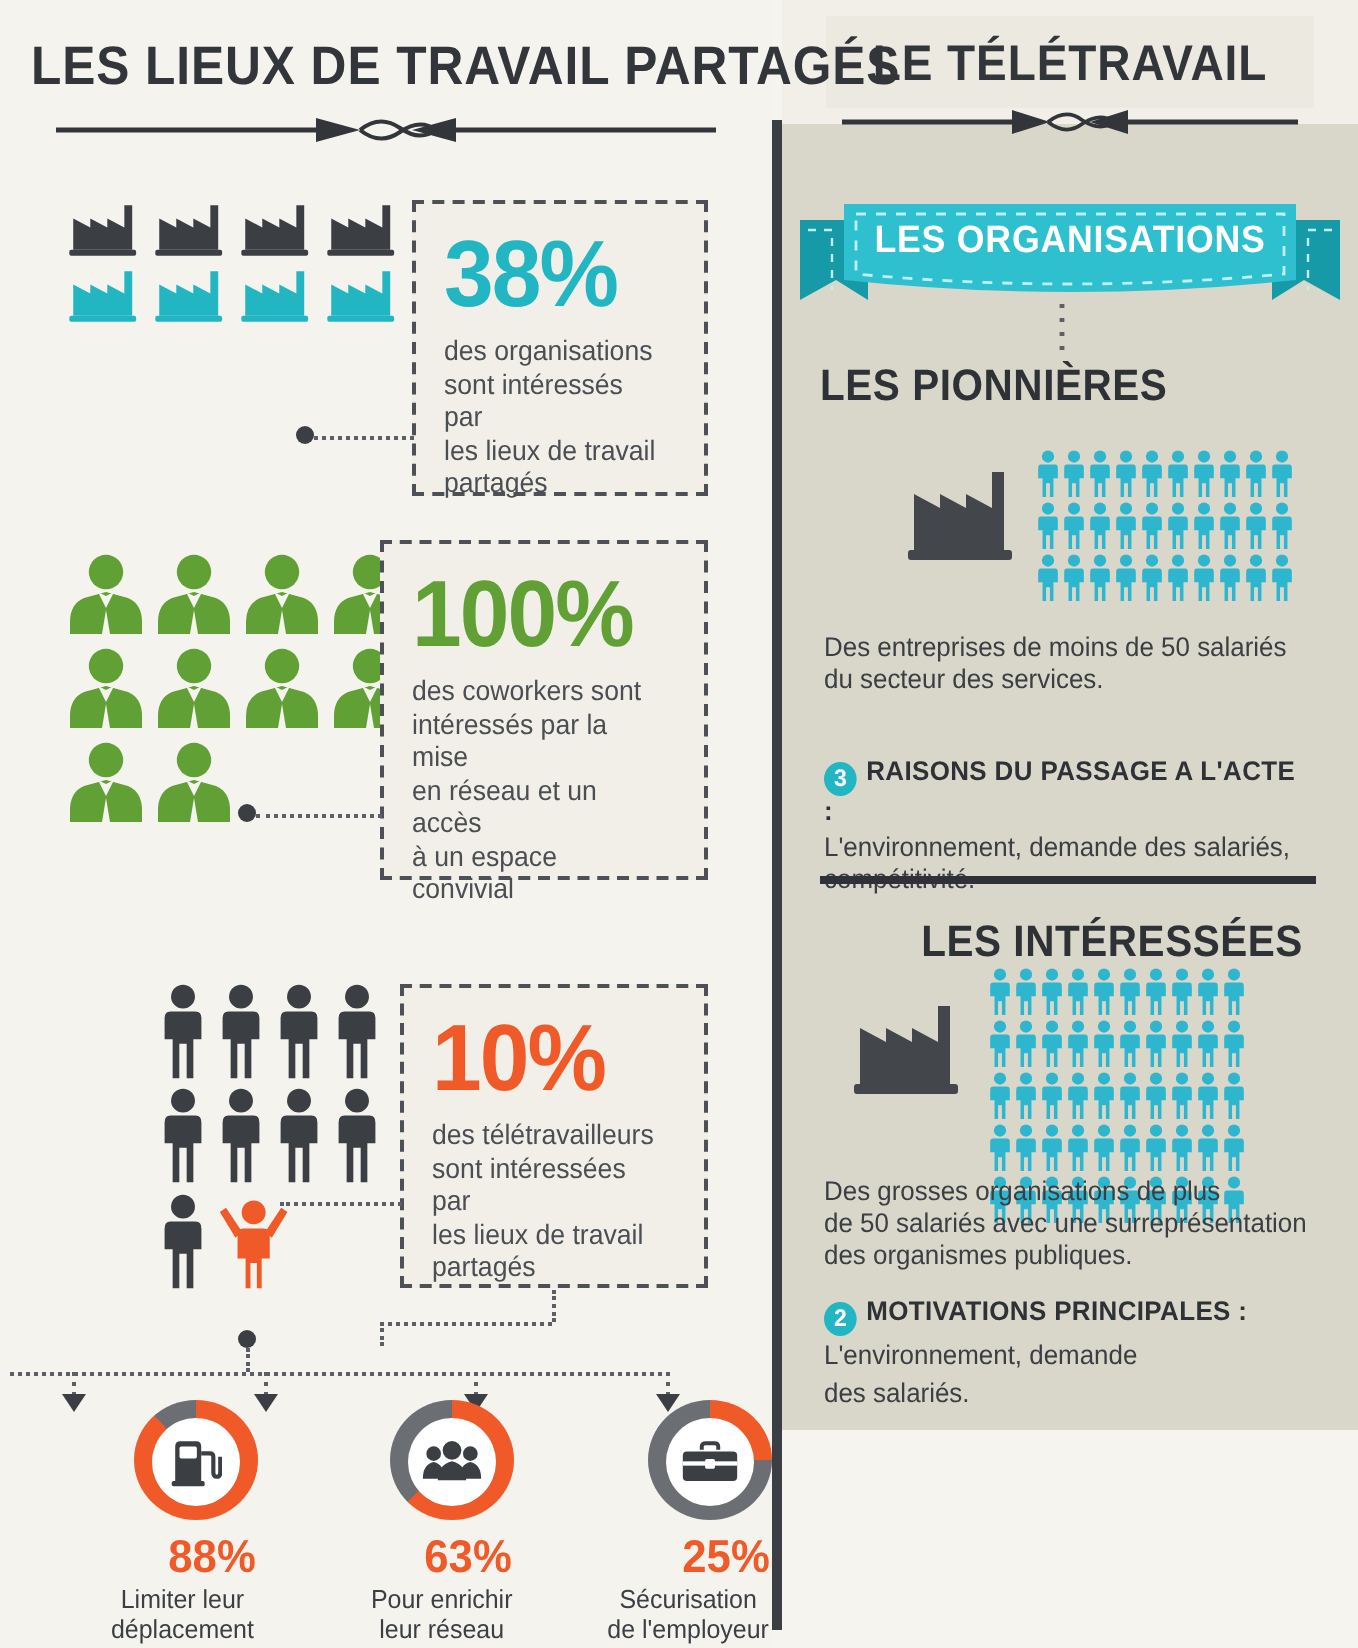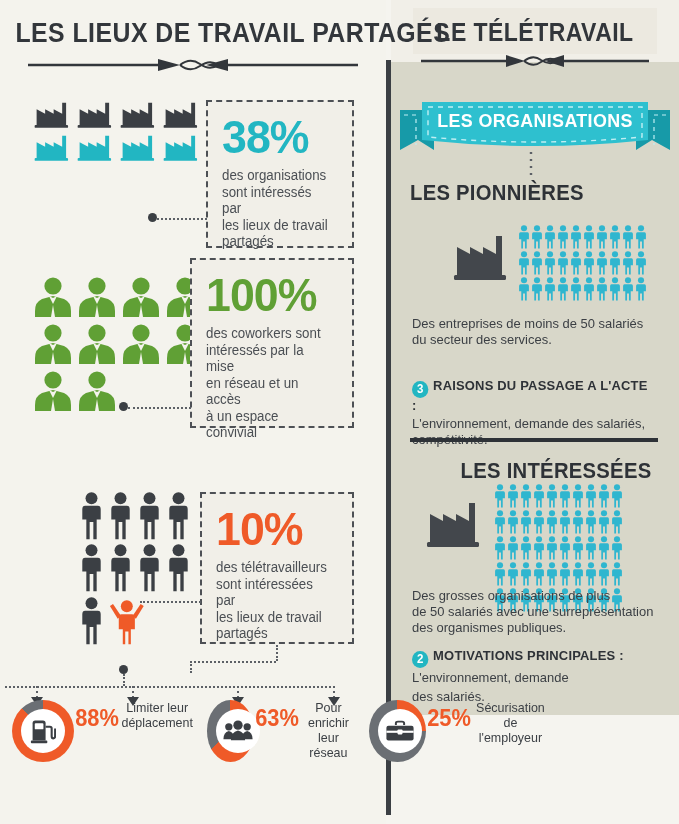--- a/index.html
+++ b/index.html
@@ -41,39 +41,39 @@
     transform:scaleX(.95);transform-origin:left center;
   }
   .stattxt{
     font-family:"Liberation Sans Narrow","Liberation Sans",sans-serif;
     font-size:14px;line-height:16.5px;color:#4b4f54;margin-top:5px;
     transform:scaleX(.95);transform-origin:left center;
   }
   .cy{color:#22b6c2;} .gr{color:#60a035;} .or{color:#ef5a28;}
 
   #box-38{left:206px;top:100px;width:148px;height:148px;}
-  #box-100{left:190px;top:258px;width:164px;height:170px;}
+  #box-100{left:190px;top:270px;width:164px;height:170px;}
   #box-10{left:200px;top:492px;width:154px;height:152px;}
 
   
   .icon-grid{position:absolute;display:flex;flex-wrap:wrap;}
   .ico{display:block;}
 
   #factory-grid{left:34px;top:100px;width:170px;gap:4px 5px;}
   #people-green{left:34px;top:277px;width:170px;gap:6px 6px;}
   #people-dark{left:80px;top:492px;width:128px;gap:4px 6px;}
 
   
   .dot{position:absolute;width:9px;height:9px;border-radius:50%;background:#3b3f44;}
   .hline{position:absolute;height:0;border-top:2px dotted #5c6066;}
   .vline{position:absolute;width:0;border-left:2px dotted #5c6066;}
 
   
   #donut-row{position:absolute;left:0;top:700px;width:386px;height:122px;display:flex;}
-  .donut-cell{flex:1;display:flex;flex-direction:row;align-items:flex-start;padding-left:12px;}
+  .donut-cell{flex:1;display:flex;flex-direction:column;align-items:flex-end;padding-left:12px;}
   .donut-wrap{position:relative;width:62px;height:62px;}
   .donut-ring{position:absolute;inset:0;border-radius:50%;}
   .donut-hole{position:absolute;left:9px;top:9px;width:44px;height:44px;border-radius:50%;
               background:#fff;display:flex;align-items:center;justify-content:center;}
   .donut-pct{
     font-family:"Liberation Sans Narrow","Liberation Sans",sans-serif;
     font-weight:bold;font-size:23px;color:#ef5a28;margin-top:5px;transform:scaleX(.95);
   }
   .donut-lab{
     font-family:"Liberation Sans Narrow","Liberation Sans",sans-serif;

